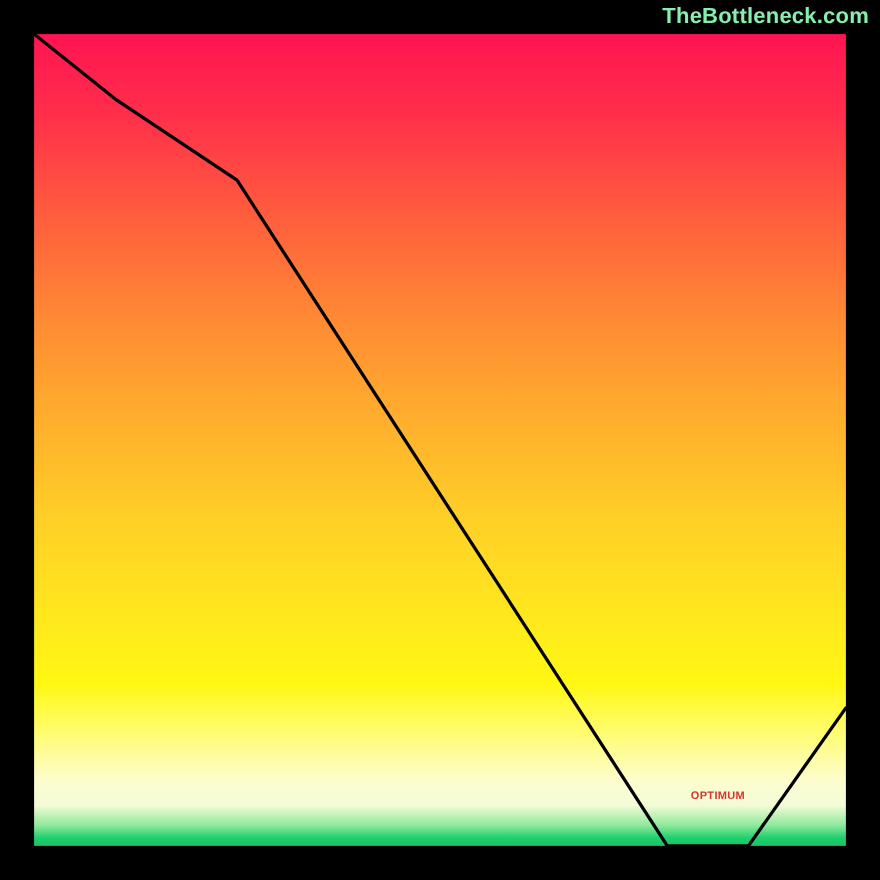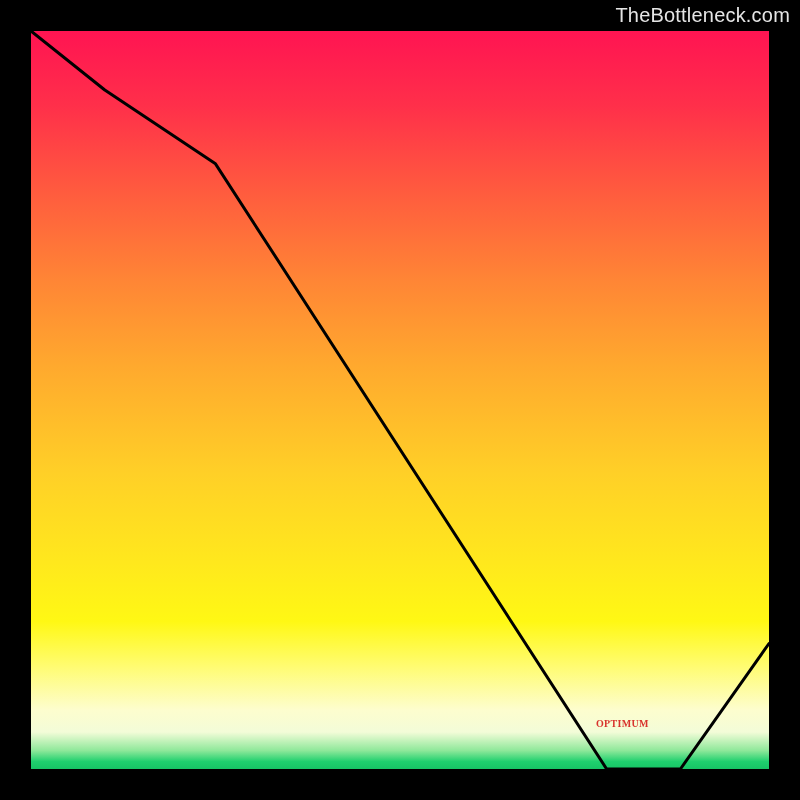--- a/index.html
+++ b/index.html
@@ -14,23 +14,23 @@
   .stage {
     position: relative;
     width: 800px;
     height: 800px;
     background: #000;
   }
   .watermark {
     position: absolute;
     top: 4px;
     right: 10px;
-    color: #e5e5e5;
+    color: #86efac;
     font-size: 20px;
-    font-weight: 400;
+    font-weight: 700;
     letter-spacing: 0.2px;
   }
   .plot-border {
     position: absolute;
     top: 28px;
     left: 28px;
     width: 744px;
     height: 744px;
     box-sizing: border-box;
     border: 3px solid #000;
@@ -79,16 +79,16 @@
 
   <div class="watermark">TheBottleneck.com</div>
 
   <div class="plot-border">
     <div class="gradient-fill"></div>
 
     <svg class="svg-line" viewBox="0 0 744 744" preserveAspectRatio="none">
       <polyline id="curve" fill="none" stroke="#000" stroke-width="3" stroke-linejoin="round" stroke-linecap="round" points="0.0,0.0 74.4,59.5 186.0,133.9 580.3,744.0 654.7,744.0 744.0,617.5"></polyline>
     </svg>
 
-    <span class="optimum-label" id="opt-label" style="left: 565px; bottom: 40px; font-family: Liberation Serif, serif;">OPTIMUM</span>
+    <span class="optimum-label" id="opt-label" style="left: 597px; bottom: 40px;">OPTIMUM</span>
   </div>
 
 </div>
 
 </body></html>

